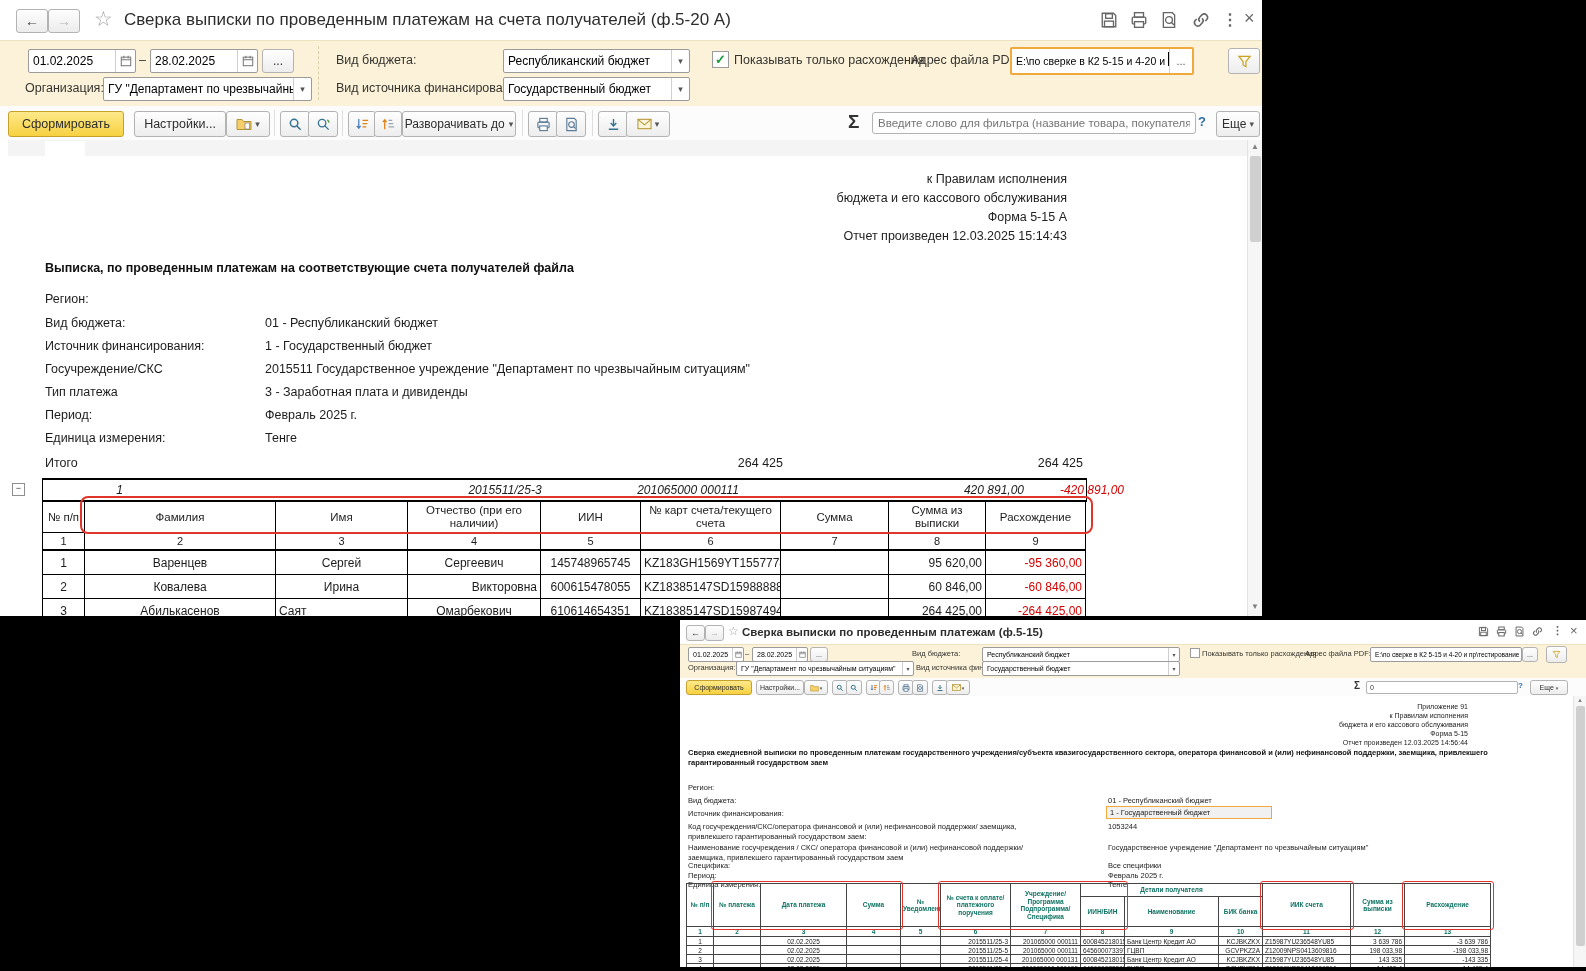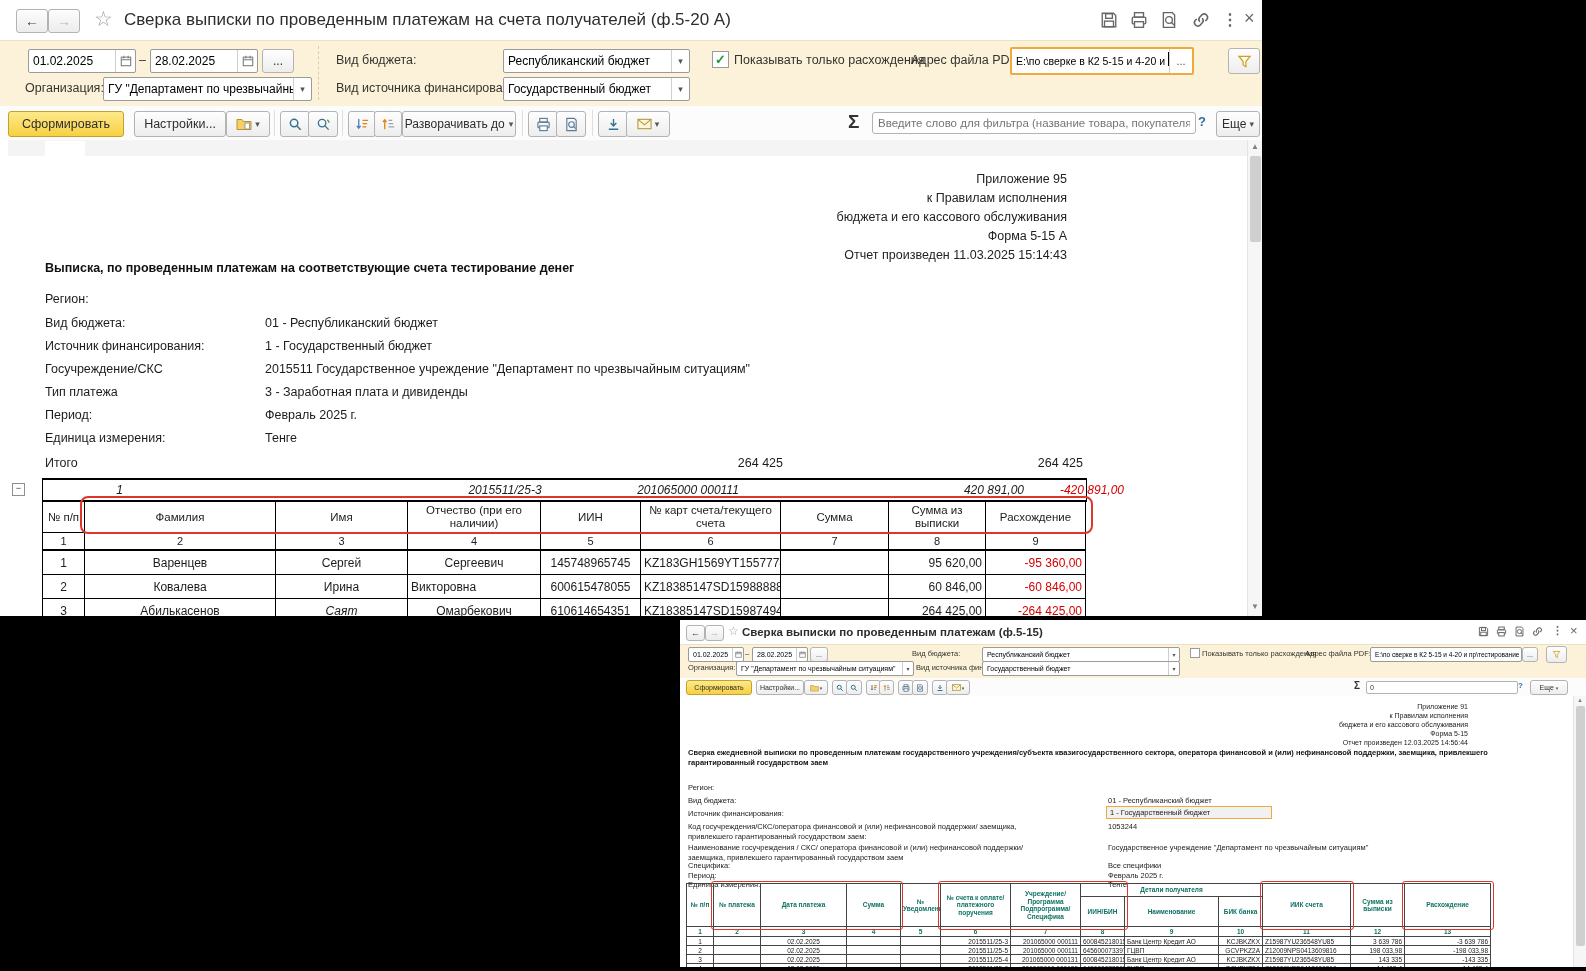--- a/index.html
+++ b/index.html
@@ -261,28 +261,27 @@
   <div class="btn" style="left:1216px;top:111px;width:42px;height:24px;font-size:12px;gap:3px;">
     <span>Еще</span>
     <span class="combo-arrow">▾</span>
   </div>
 
   <div class="rep" style="left:0;top:140px;width:1247px;height:476px;">
     <div class="abs" style="left:8px;top:0;width:1239px;height:16px;background:#f4f4f4;"></div>
     <div class="abs" style="left:45px;top:1px;width:40px;height:15px;background:#fff;"></div>
 
     <div class="appendix" style="left:667px;top:30px;width:400px;">
-      <div>Приложение 95</div>
       <div>к Правилам исполнения</div>
       <div>бюджета и его кассового обслуживания</div>
       <div>Форма 5-15 А</div>
-      <div>Отчет произведен 11.03.2025 15:14:43</div>
+      <div>Отчет произведен 12.03.2025 15:14:43</div>
     </div>
 
-    <div class="rtitle" style="left:45px;top:121px;">Выписка, по проведенным платежам на соответствующие счета тестирование денег</div>
+    <div class="rtitle" style="left:45px;top:121px;">Выписка, по проведенным платежам на соответствующие счета получателей файла</div>
 
     <div class="rfield" style="top:152px;">
         <span class="fl">Регион:</span>
         <span class="fv"></span>
       </div>
     <div class="rfield" style="top:176px;">
         <span class="fl">Вид бюджета:</span>
         <span class="fv">01 - Республиканский бюджет</span>
       </div>
     <div class="rfield" style="top:199px;">
@@ -367,31 +366,31 @@
             <td style="text-align: center;">145748965745</td>
             <td style="text-align: left;">KZ183GH1569YT1557774</td>
             <td style="text-align: right;"></td>
             <td style="text-align: right;">95 620,00</td>
             <td class="neg" style="text-align: right;">-95 360,00</td>
           </tr>
           <tr>
             <td style="text-align: center;">2</td>
             <td style="text-align: center;">Ковалева</td>
             <td style="text-align: center;">Ирина</td>
-            <td style="text-align: left;">Викторовна</td>
+            <td style="text-align: right;">Викторовна</td>
             <td style="text-align: center;">600615478055</td>
             <td style="text-align: left;">KZ18385147SD15988888</td>
             <td style="text-align: right;"></td>
             <td style="text-align: right;">60 846,00</td>
             <td class="neg" style="text-align: right;">-60 846,00</td>
           </tr>
           <tr>
             <td style="text-align: center;">3</td>
             <td style="text-align: center;">Абилькасенов</td>
-            <td style="text-align: center; font-style: italic;">Саят</td>
+            <td style="text-align: left;">Саят</td>
             <td style="text-align: center;">Омарбекович</td>
             <td style="text-align: center;">610614654351</td>
             <td style="text-align: left;">KZ18385147SD15987494</td>
             <td style="text-align: right;"></td>
             <td style="text-align: right;">264 425,00</td>
             <td class="neg" style="text-align: right;">-264 425,00</td>
           </tr>
         </tbody>
     </table>
 

